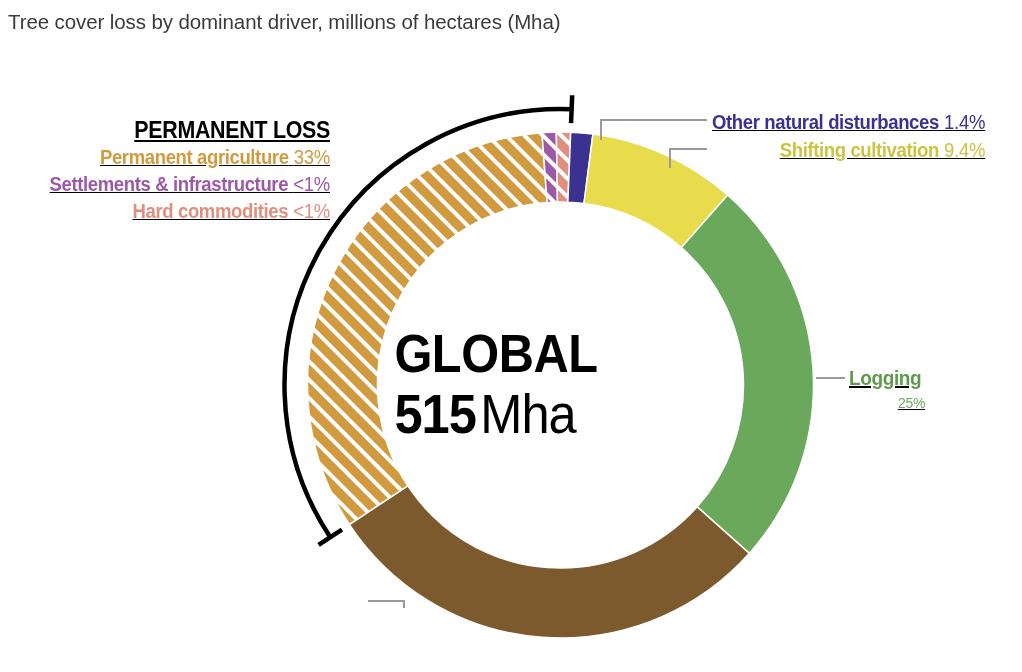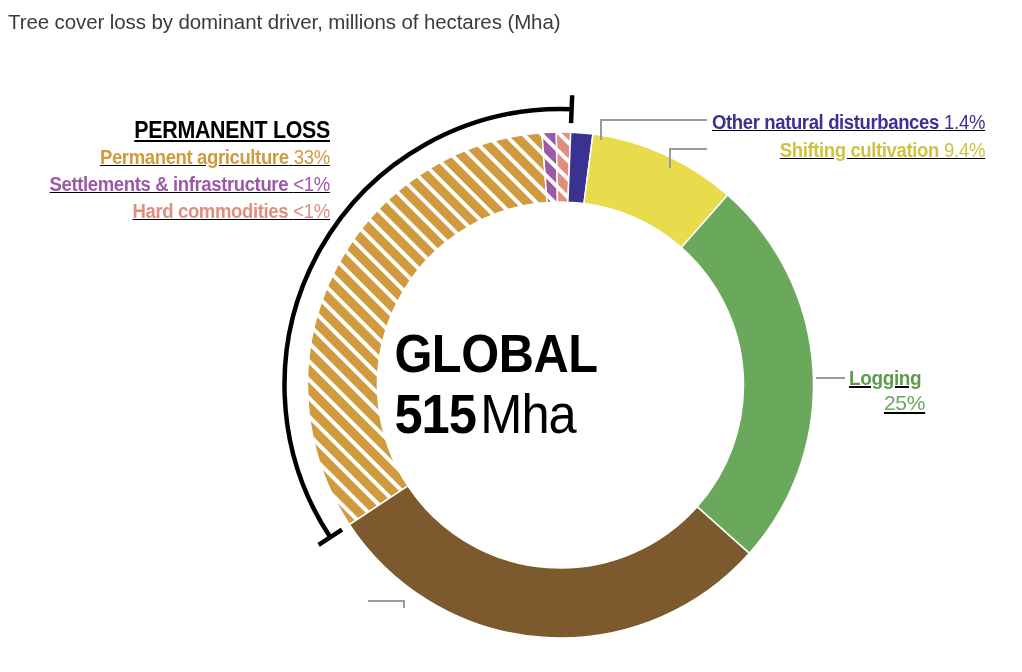--- a/index.html
+++ b/index.html
@@ -113,21 +113,21 @@
   #logging-group .lbl-name {
     display: block;
     font-size: 20px;
     color: #5E9B4F;
     line-height: 24px;
     transform: scaleX(0.95);
     transform-origin: left center;
   }
   #logging-group .lbl-pct {
     display: block;
-    font-size: 21px;
+    font-size: 14px;
     color: #6AA85C;
     line-height: 26px;
     padding-left: 2px;
   }
 
   
   #wildfire-group {
     left: 188px;
     top: 597px;
     width: 210px;

